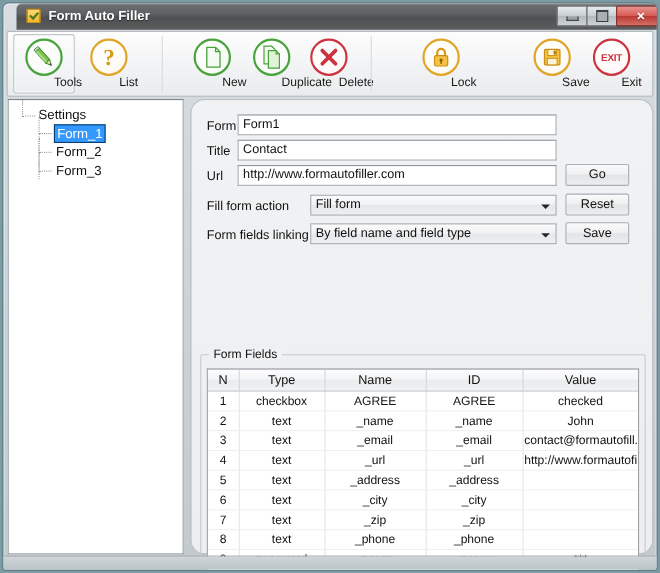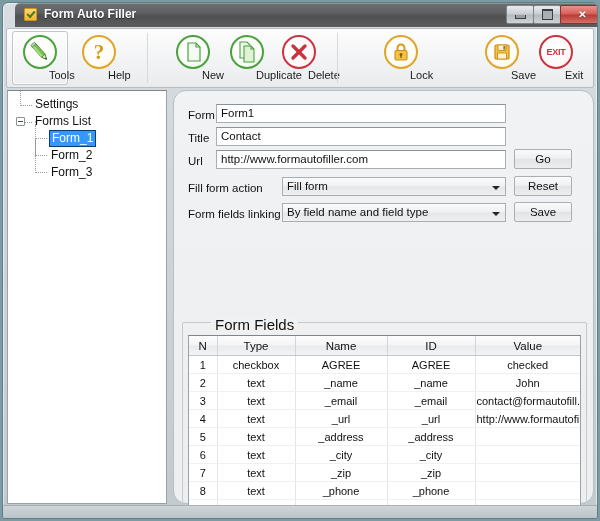--- a/index.html
+++ b/index.html
@@ -301,23 +301,22 @@
     width: 405px; height: 228px;
     box-sizing: border-box;
     border: 1px solid #c5cacf;
     border-radius: 2px;
   }
   .group-title {
     position: absolute;
     left: 7px; top: -7px;
     background: #f0f1f2;
     padding: 0 4px;
-    font-size: 15px;
-    color: #111;
-    margin-left: 21px;
+    font-size: 11px;
+    color: #111;
   }
   .gridwrap {
     position: absolute;
     left: 5px; top: 12px;
     width: 393px; height: 208px;
     box-sizing: border-box;
     background: #ffffff;
     border: 1px solid #9aa2a8;
     border-top-color: #7e868c;
     overflow: hidden;
@@ -402,21 +401,21 @@
           </g>
         </svg>
       </div>
       <div class="lbl">Tools</div>
     </div>
 
     <div class="tbtn" style="left:64px;">
       <div class="ticon ic-orange">
         <div class="qmark">?</div>
       </div>
-      <div class="lbl">Help</div>
+      <div class="lbl">List</div>
     </div>
 
     <div class="tb-sep" style="left:140px;"></div>
 
     <div class="tbtn" style="left:158px;">
       <div class="ticon ic-green">
         <svg width="30" height="30" viewBox="0 0 30 30">
           <polygon points="10,6 18,6 22,10 22,24 10,24" fill="#f4fbf2" stroke="#49a23c" stroke-width="1.2"></polygon>
           <polyline points="18,6 18,10 22,10" fill="none" stroke="#49a23c" stroke-width="1.2"></polyline>
         </svg>
@@ -480,25 +479,20 @@
   </div>
 
   <div class="tree-panel">
     <div class="tree">
 
       <div class="tnode">
         <span class="dash" style="left:12px; top:-9px; width:11px; height:18px;"></span>
         <span class="tlabel" style="left:27px;">Settings</span>
       </div>
 
-      <div class="tnode">
-        <span class="expander" style="left:8px; top:4px;"></span>
-        <span class="dash" style="left:17px; top:8px; width:7px; height:1px; border-left:none;"></span>
-        <span class="tlabel" style="left:27px;">Forms List</span>
-      </div>
 
       <div class="vline" style="position:absolute; left:27px; top:34px; height:38px;"></div>
 
       <div class="tnode">
         <span class="dash" style="left:27px; top:-9px; width:11px; height:17px;"></span>
         <span class="tlabel sel" style="left:41px; top:0;">Form_1</span>
       </div>
 
       <div class="tnode">
         <span class="dash" style="left:27px; top:-9px; width:11px; height:17px;"></span>

